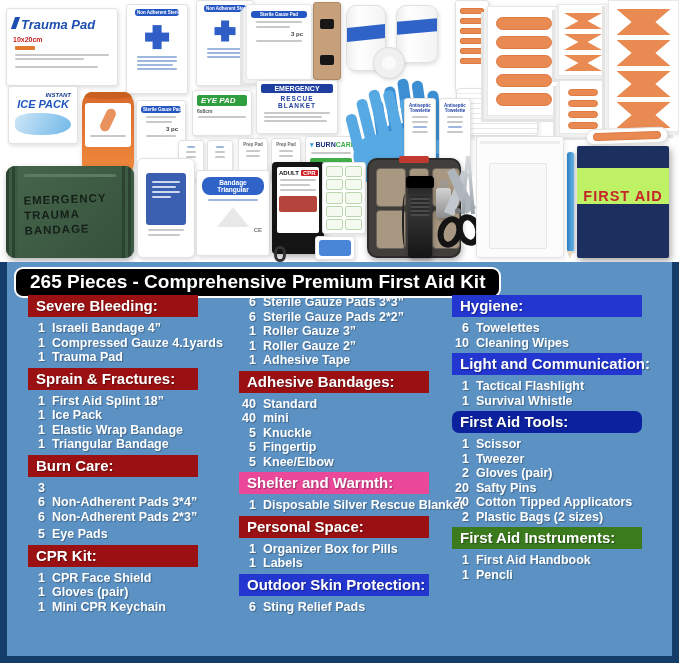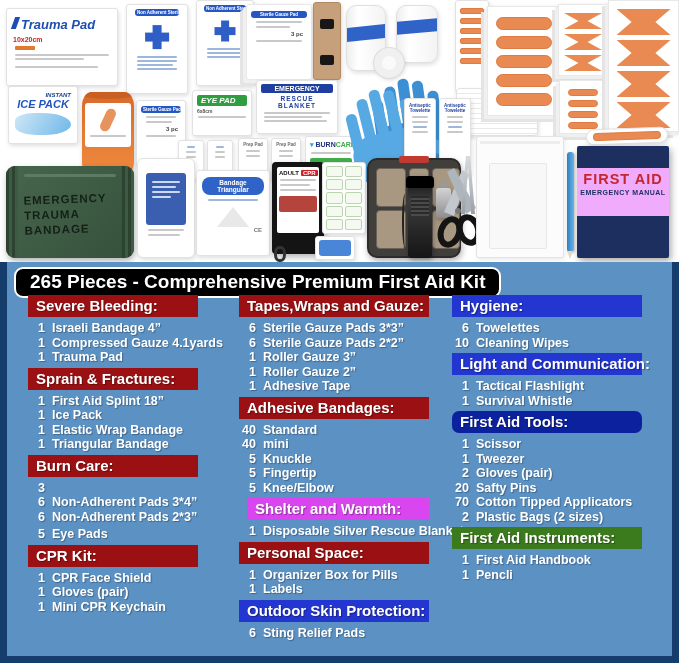--- a/index.html
+++ b/index.html
@@ -341,21 +341,21 @@
 
     <div class="pi" style="left:567px;top:152px;width:7px;height:100px;background:linear-gradient(90deg,#2e7fc2,#6cb6ea);border-radius:3px;box-shadow:1px 1px 3px rgba(0,0,0,.25);">
       <div style="position:absolute;bottom:-7px;left:0;width:0;height:0;border-left:3.5px solid transparent;border-right:3.5px solid transparent;border-top:8px solid #e6d7bd;"></div>
     </div>
 
     <div class="pi pkg" style="left:586px;top:128px;width:82px;height:16px;transform:rotate(-2deg);padding:3px 6px;border-radius:8px;">
       <div class="obar" style="height:8px;border-radius:4px;"></div>
     </div>
 
     <div class="pi" style="left:577px;top:146px;width:92px;height:112px;background:#1c2f5e;border-radius:2px;box-shadow:2px 3px 7px rgba(0,0,0,.35);">
-      <div style="position:absolute;left:0;right:0;top:22px;height:48px;background:#f0abfc;padding-top:3px;">
+      <div style="position:absolute;left:0;right:0;top:22px;height:36px;background:#bef264;padding-top:20px;">
         <div style="color:#c4272b;font-weight:bold;font-size:14.5px;text-align:center;letter-spacing:1px;">FIRST AID</div>
         <div style="color:#1c2f5e;font-weight:bold;font-size:7px;text-align:center;letter-spacing:.5px;margin-top:2px;">EMERGENCY MANUAL</div>
       </div>
     </div>
 
   </div>
 
   <div id="panel">
     <div id="title-box">265 Pieces - Comprehensive Premium First Aid Kit</div>
     <div id="col-left" class="col">
@@ -424,21 +424,20 @@
             <span>Gloves (pair)</span>
           </div>
           <div class="row">
             <span class="qty">1</span>
             <span>Mini CPR Keychain</span>
           </div>
         </div>
       </div>
     <div id="col-mid" class="col">
         <div class="section">
-          <div class="sec-h" style="background: rgb(155, 17, 19);">Tapes,Wraps and Gauze:</div>
           <div class="row">
             <span class="qty">6</span>
             <span>Sterile Gauze Pads 3*3”</span>
           </div>
           <div class="row">
             <span class="qty">6</span>
             <span>Sterile Gauze Pads 2*2”</span>
           </div>
           <div class="row">
             <span class="qty">1</span>
@@ -470,21 +469,21 @@
           <div class="row">
             <span class="qty">5</span>
             <span>Fingertip</span>
           </div>
           <div class="row">
             <span class="qty">5</span>
             <span>Knee/Elbow</span>
           </div>
         </div>
         <div class="section">
-          <div class="sec-h" style="background: #d946ef; margin-left: 8px;">Shelter and Warmth:</div>
+          <div class="sec-h" style="background: #ec4899;">Shelter and Warmth:</div>
           <div class="row">
             <span class="qty">1</span>
             <span>Disposable Silver Rescue Blanket</span>
           </div>
         </div>
         <div class="section">
           <div class="sec-h" style="background: rgb(155, 17, 19);">Personal Space:</div>
           <div class="row">
             <span class="qty">1</span>
             <span>Organizer Box for Pills</span>

